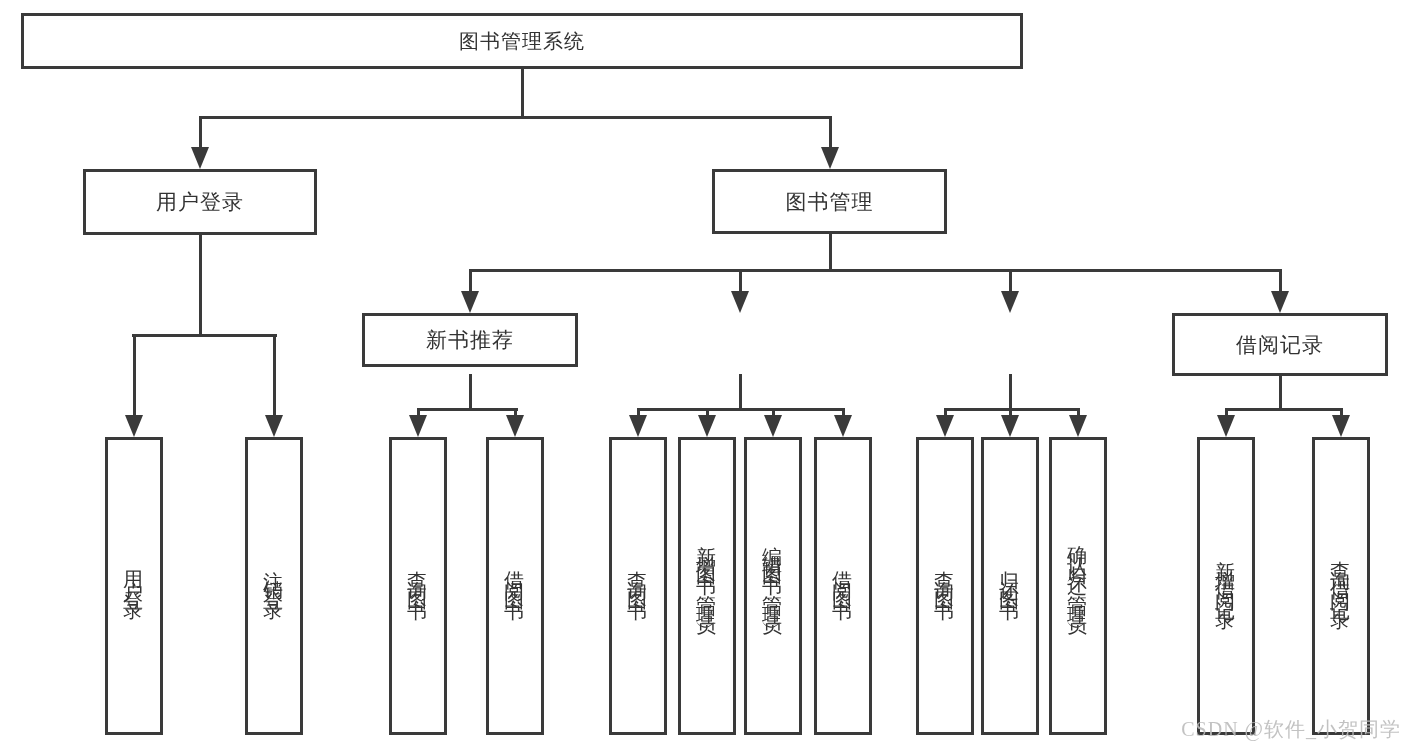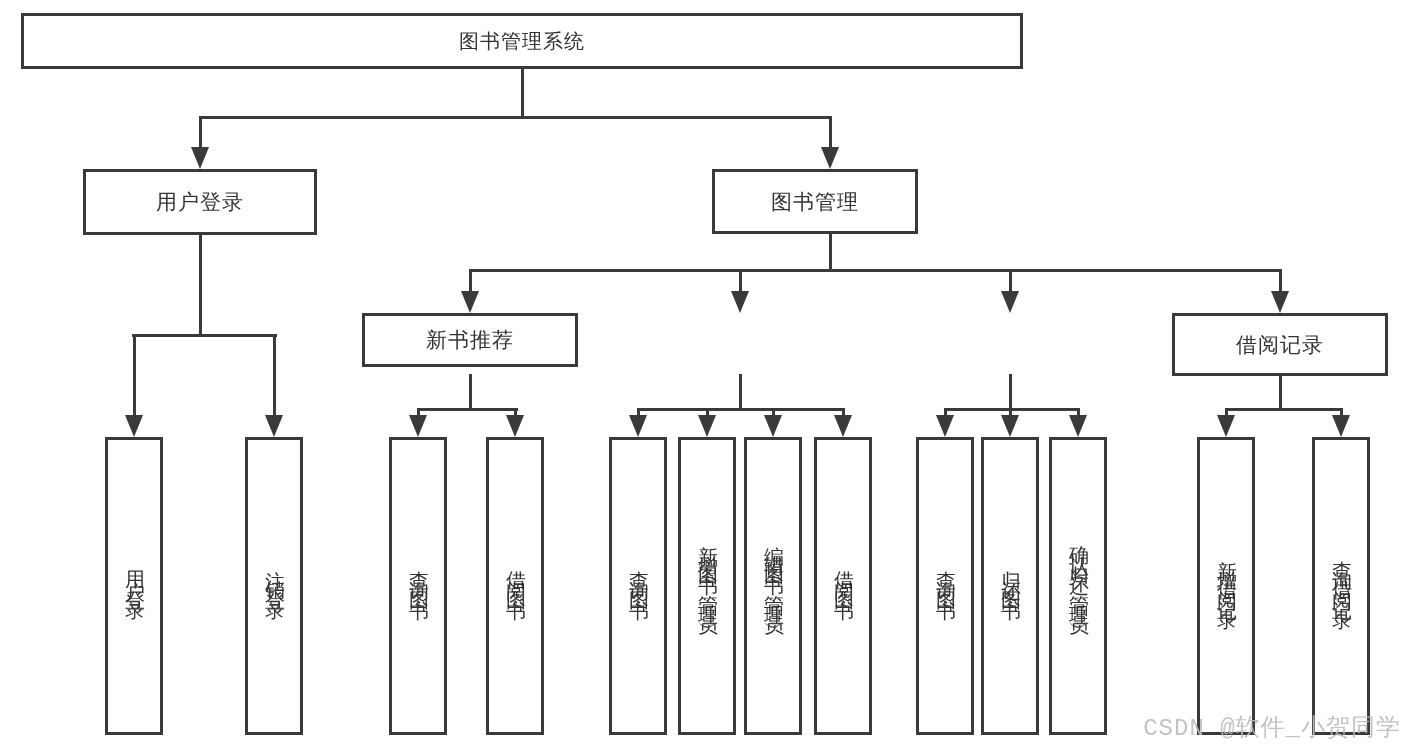--- a/index.html
+++ b/index.html
@@ -1,21 +1,21 @@
 <!DOCTYPE html>
 <html><head>
 <meta charset="utf-8">
 <style>
   html, body { margin: 0; padding: 0; background: #ffffff; }
   .canvas {
     position: relative;
     width: 1405px;
     height: 747px;
     background: #ffffff;
-    font-family: Liberation Mono, monospace;
+    font-family: Liberation Serif, serif;
     overflow: hidden;
   }
   .box {
     position: absolute;
     box-sizing: border-box;
     border: 3px solid #3a3a3a;
     background: #ffffff;
     display: flex;
     align-items: center;
     justify-content: center;
@@ -51,37 +51,37 @@
     width: 0;
     height: 0;
     border-left: 9px solid transparent;
     border-right: 9px solid transparent;
     border-top: 22px solid #3a3a3a;
   }
   .watermark {
     position: absolute;
     right: 4px;
     bottom: 4px;
-    font-size: 24px;
+    font-size: 20px;
     color: rgba(187, 187, 187, 0.9);
     letter-spacing: 1px;
     z-index: 10;
     white-space: nowrap;
   }
 </style>
 </head>
 <body>
 
 <div class="canvas">
 
   <div class="box box-h box-root" style="left:21px; top:13px; width:1002px; height:56px;">图书管理系统</div>
 
   <div class="box box-h" style="left:83px; top:169px; width:234px; height:66px;">用户登录</div>
 
-  <div class="box box-h" style="left:712px; top:169px; width:206px; height:65px;">图书管理</div>
+  <div class="box box-h" style="left:712px; top:169px; width:235px; height:65px;">图书管理</div>
 
   <div class="box box-h" style="left:362px; top:313px; width:216px; height:54px;">新书推荐</div>
 
 
 
   <div class="box box-h" style="left:1172px; top:313px; width:216px; height:63px;">借阅记录</div>
 
   <div class="box box-v" style="left:105px;">用户登录</div>
   <div class="box box-v" style="left:245px;">注销登录</div>
 

